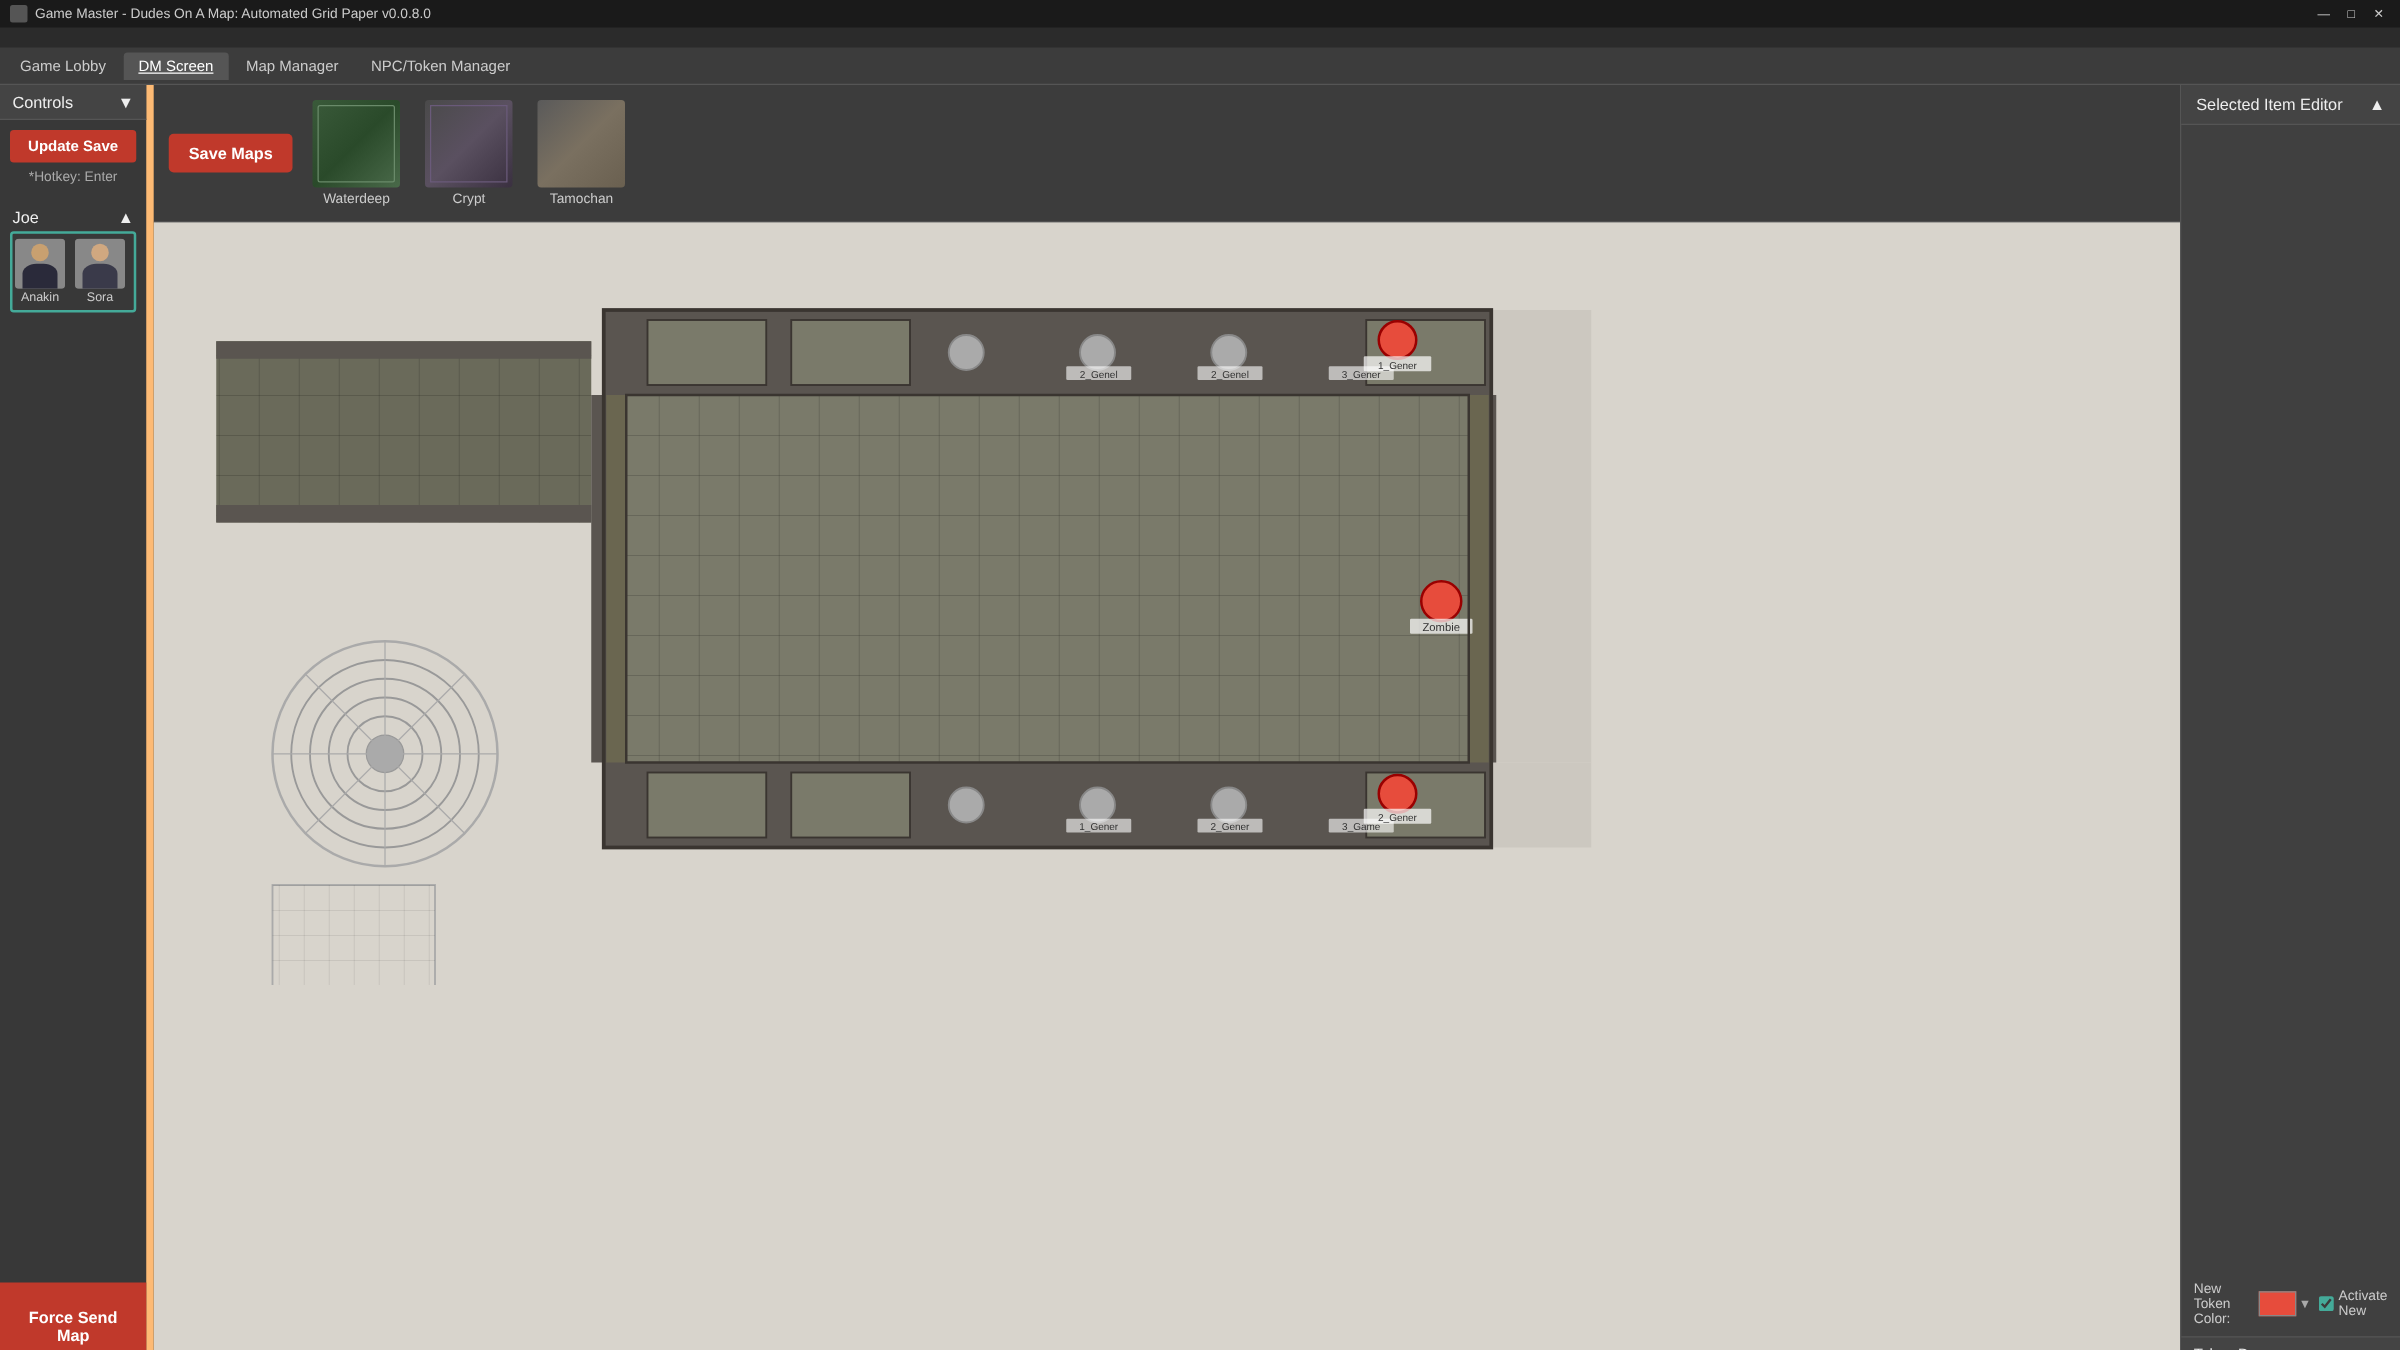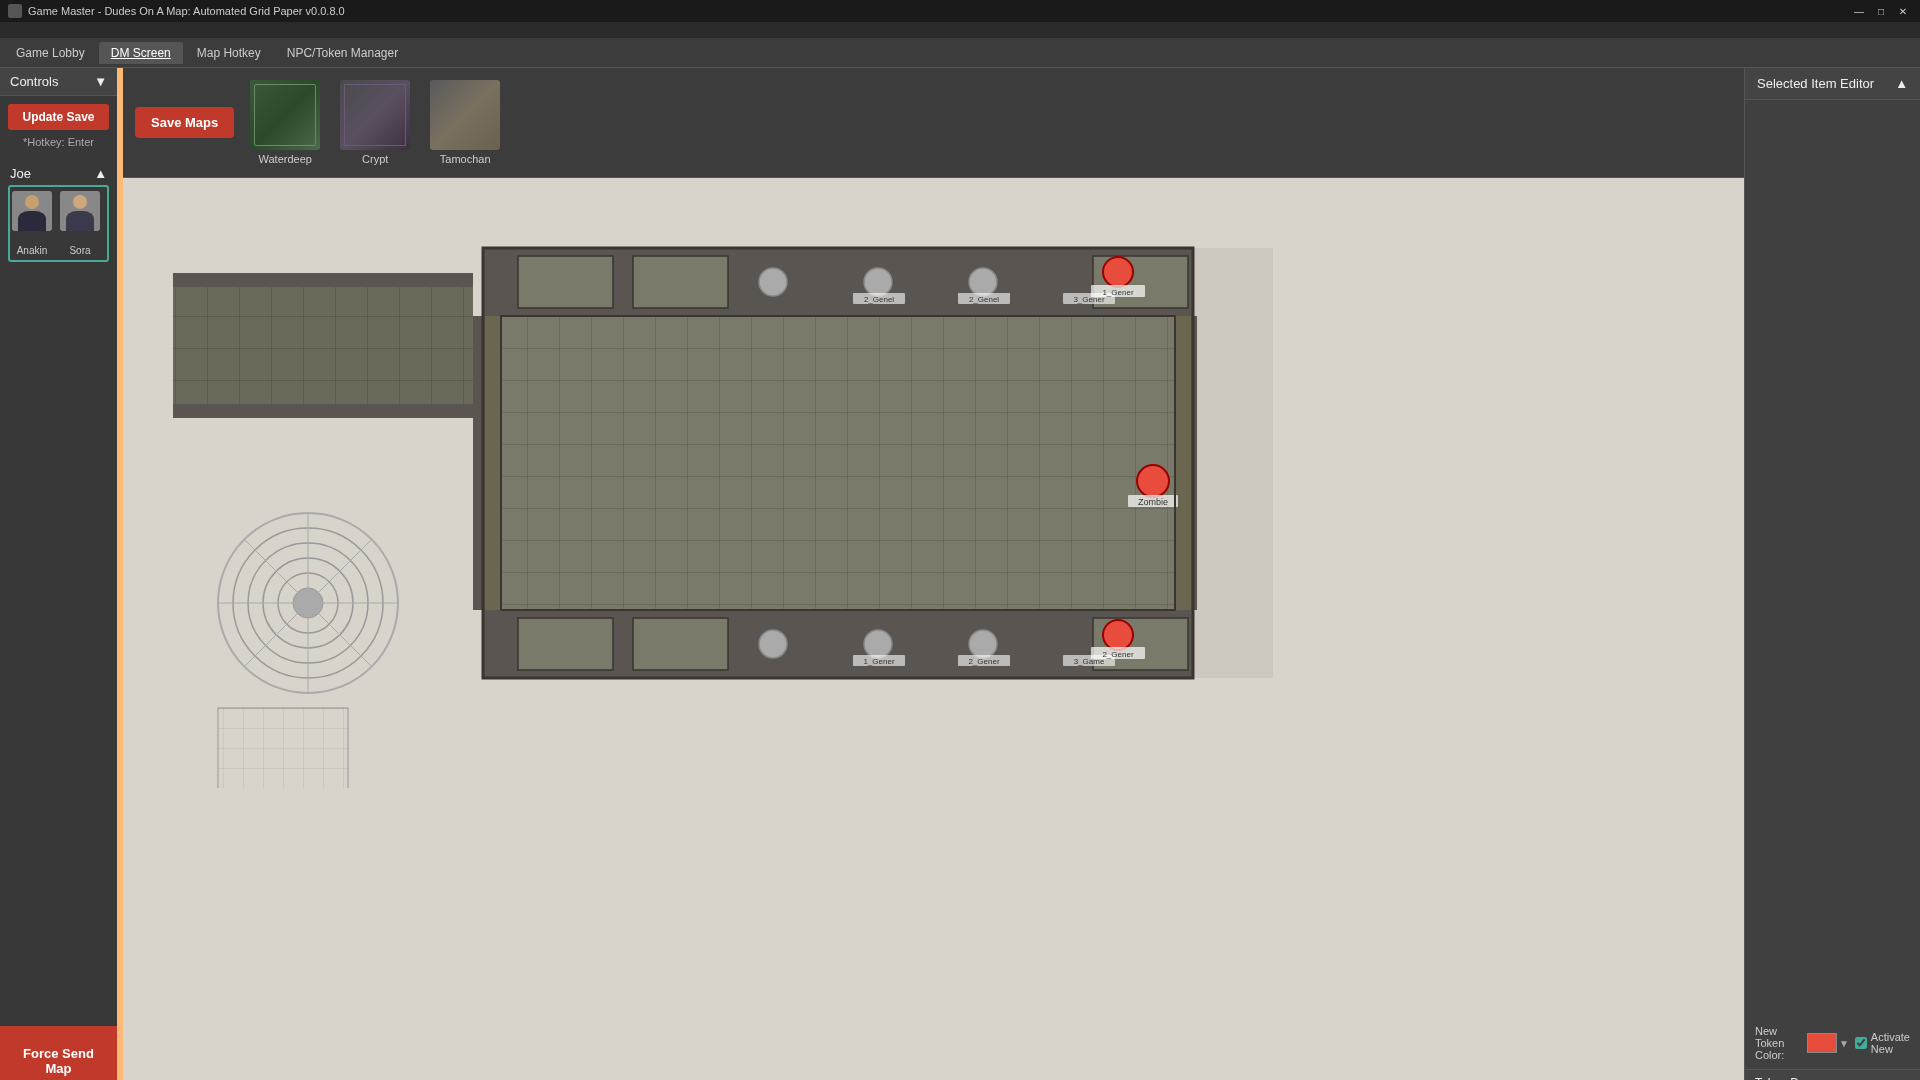--- a/index.html
+++ b/index.html
@@ -162,21 +162,21 @@
       justify-content: center;
     }
     .token-avatar .avatar-face {
       width: 100%;
       height: 100%;
       background: #888;
     }
     .token-label {
       font-size: 10px;
       color: #ccc;
-      margin-top: 14px;
+      margin-top: 2px;
     }
 
     
     .avatar-anakin {
       background: linear-gradient(180deg, #6a6a7a 0%, #3a3a4a 40%, #2a2a3a 100%);
       position: relative;
     }
     .avatar-anakin::before {
       content: '';
       position: absolute;
@@ -528,21 +528,21 @@
   <div class="window-controls">
     <span>—</span>
     <span>□</span>
     <span class="close-btn">✕</span>
   </div>
 </div>
 
 <div id="menu-bar">
   <div class="menu-tab">Game Lobby</div>
   <div class="menu-tab active">DM Screen</div>
-  <div class="menu-tab">Map Hotkey</div>
+  <div class="menu-tab">Map Manager</div>
   <div class="menu-tab">NPC/Token Manager</div>
 </div>
 
 <div id="main-layout">
 
   <div id="left-sidebar">
     <div class="sidebar-section-header">
       <span>Controls</span>
       <span>▼</span>
     </div>

